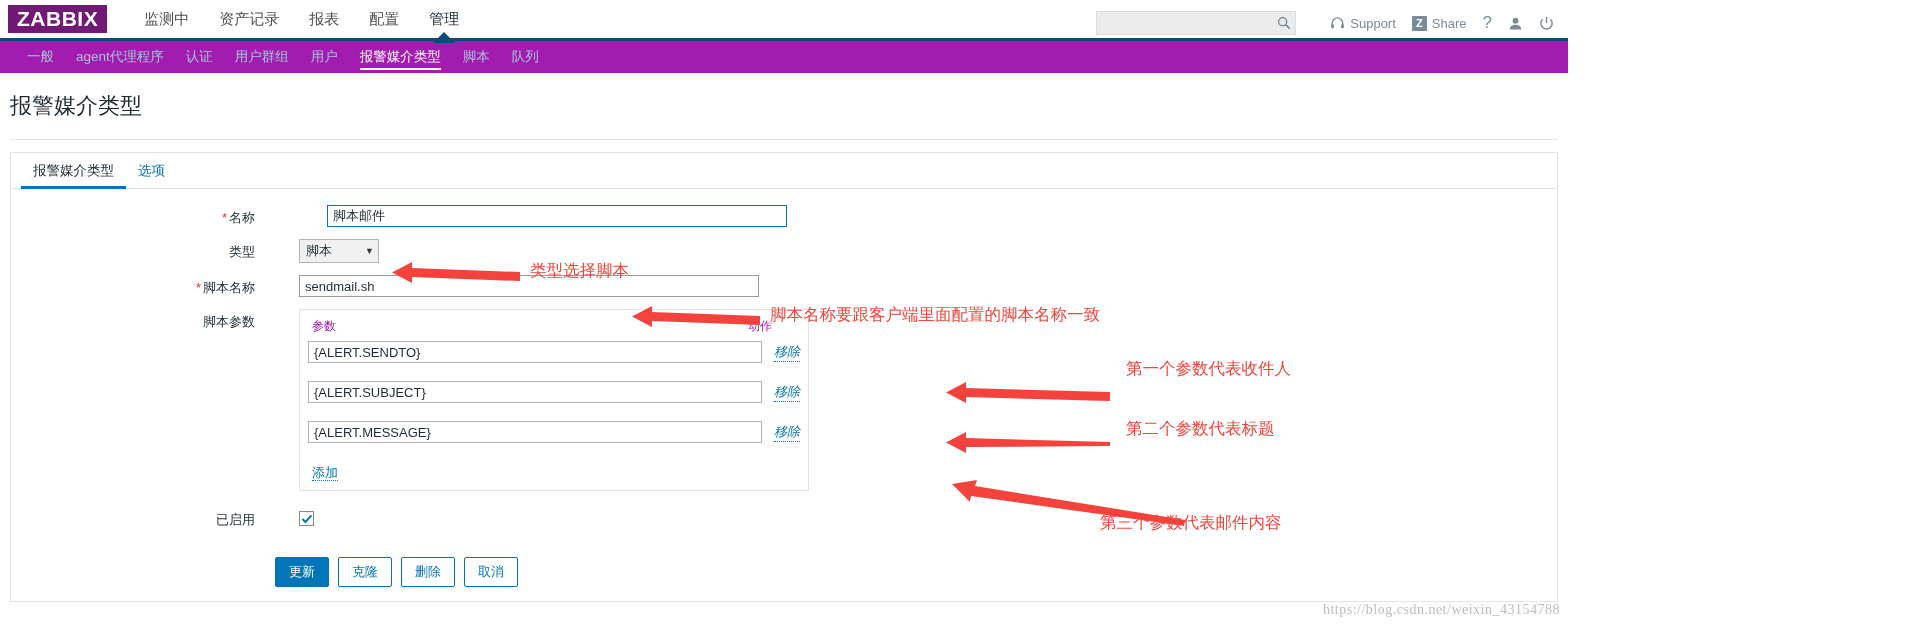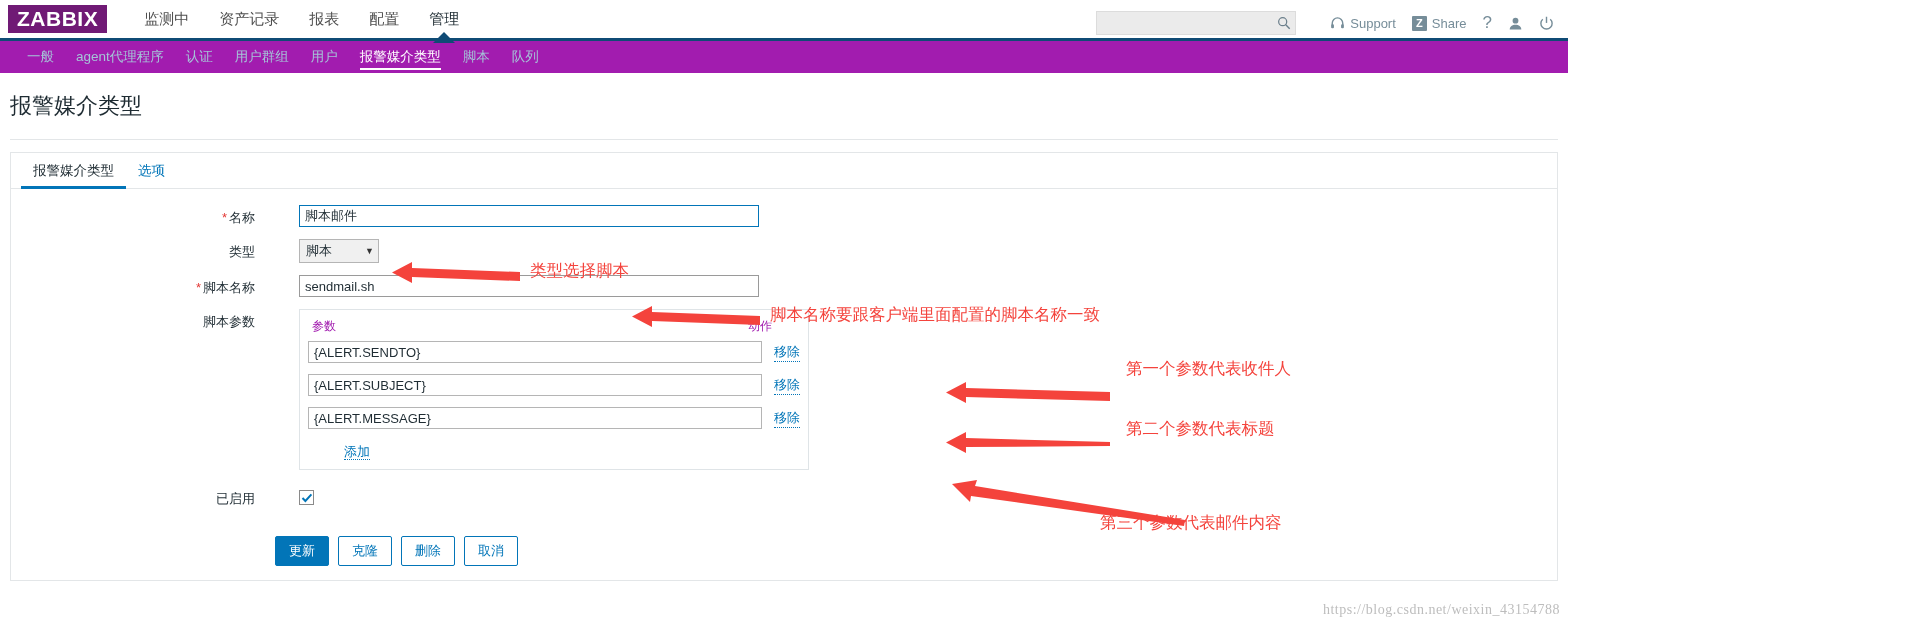--- a/index.html
+++ b/index.html
@@ -96,51 +96,51 @@
     color:#1f2c33; padding-top:4px; white-space:nowrap;
   }
   .req { color:#e33734; margin-right:2px; }
   .fctl { flex:0 0 auto; }
 
   input.tinput {
     height:22px; border:1px solid #9a9a9a; padding:0 5px; font-size:13px;
     font-family:"Liberation Sans",sans-serif; color:#1f2c33;
     outline:none; background:#fff;
   }
-  input.tinput.focused { border-color:#0275b8; }
+  input.tinput.focused { border-color:#0275b8;margin-left:28px; }
   .w460 { width:460px; }
 
   .selwrap {
     display:inline-flex; align-items:center; justify-content:space-between;
     height:24px; width:80px; border:1px solid #b5b5b5; background:#f0f0f0;
     font-size:13px; color:#1f2c33; padding:0 4px 0 6px; cursor:pointer;
   }
   .caret { font-size:9px; color:#333; }
 
   
   .ptable {
     border:1px solid #dfe4e7; background:#fff; width:510px;
     padding:6px 8px 8px 8px;
   }
   .pthead {
     display:flex; font-size:12px; color:#a21caf; padding:2px 0 6px 0;
   }
   .pth-param { flex:1; padding-left:4px; }
   .pth-act { width:58px; padding-left:6px; }
-  .prow { display:flex; align-items:center; margin-bottom:11px; }
+  .prow { display:flex; align-items:center; margin-bottom:18px; }
   .prow input {
     flex:1; height:22px; border:1px solid #b5b5b5; padding:0 5px;
     font-size:13px; font-family:"Liberation Sans",sans-serif;
     color:#1f2c33; outline:none;
   }
   .linkd {
     color:#0275b8; font-size:13px; cursor:pointer;
-    border-bottom:1px dotted #0275b8; text-decoration:none;margin-left:32px;
-  }
-  .prow .linkd { width:auto; margin-left:12px; }
+    border-bottom:1px dotted #0275b8; text-decoration:none;
+  }
+  .prow .linkd { width:auto; margin-left:12px;font-style:italic; }
   .addrow { padding-left:4px; padding-top:2px; }
 
   .cbox {
     width:15px; height:15px; border:1px solid #8a8a8a; background:#fff;
     display:inline-flex; align-items:center; justify-content:center;
     cursor:pointer; vertical-align:middle;
   }
   .cbox svg { display:block; }
 
   .btnrow { display:flex; gap:9px; padding-left:264px; margin-top:28px; }

